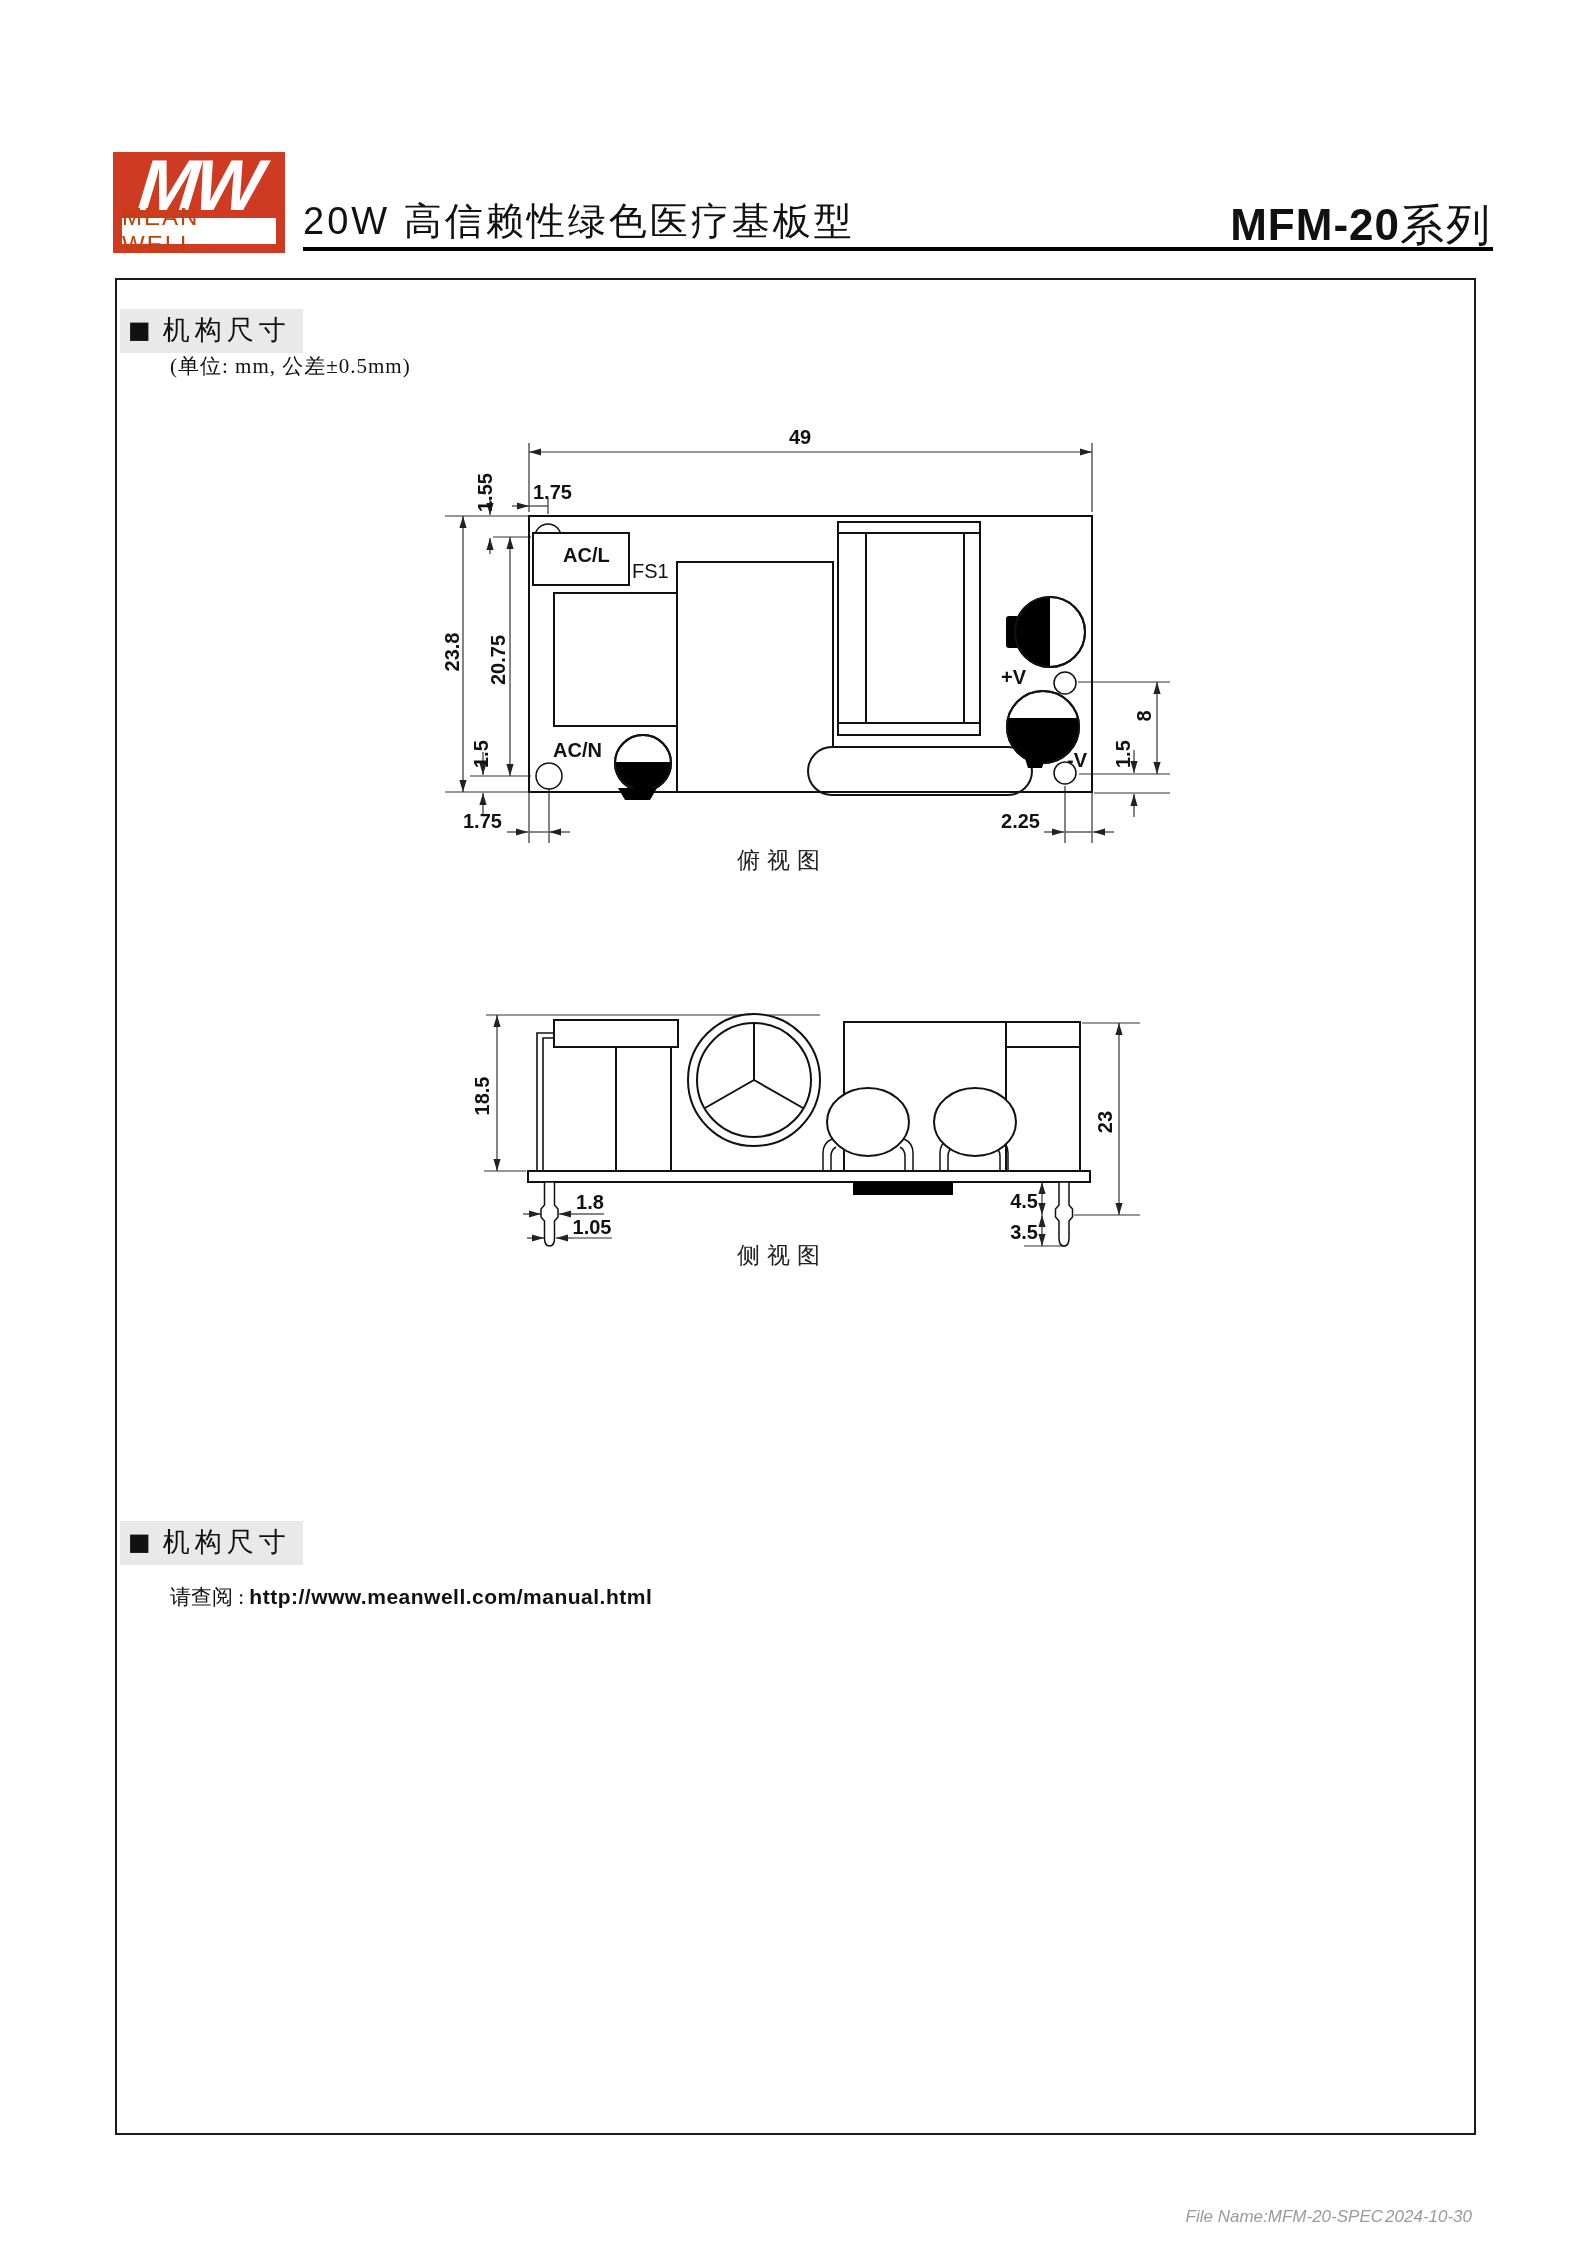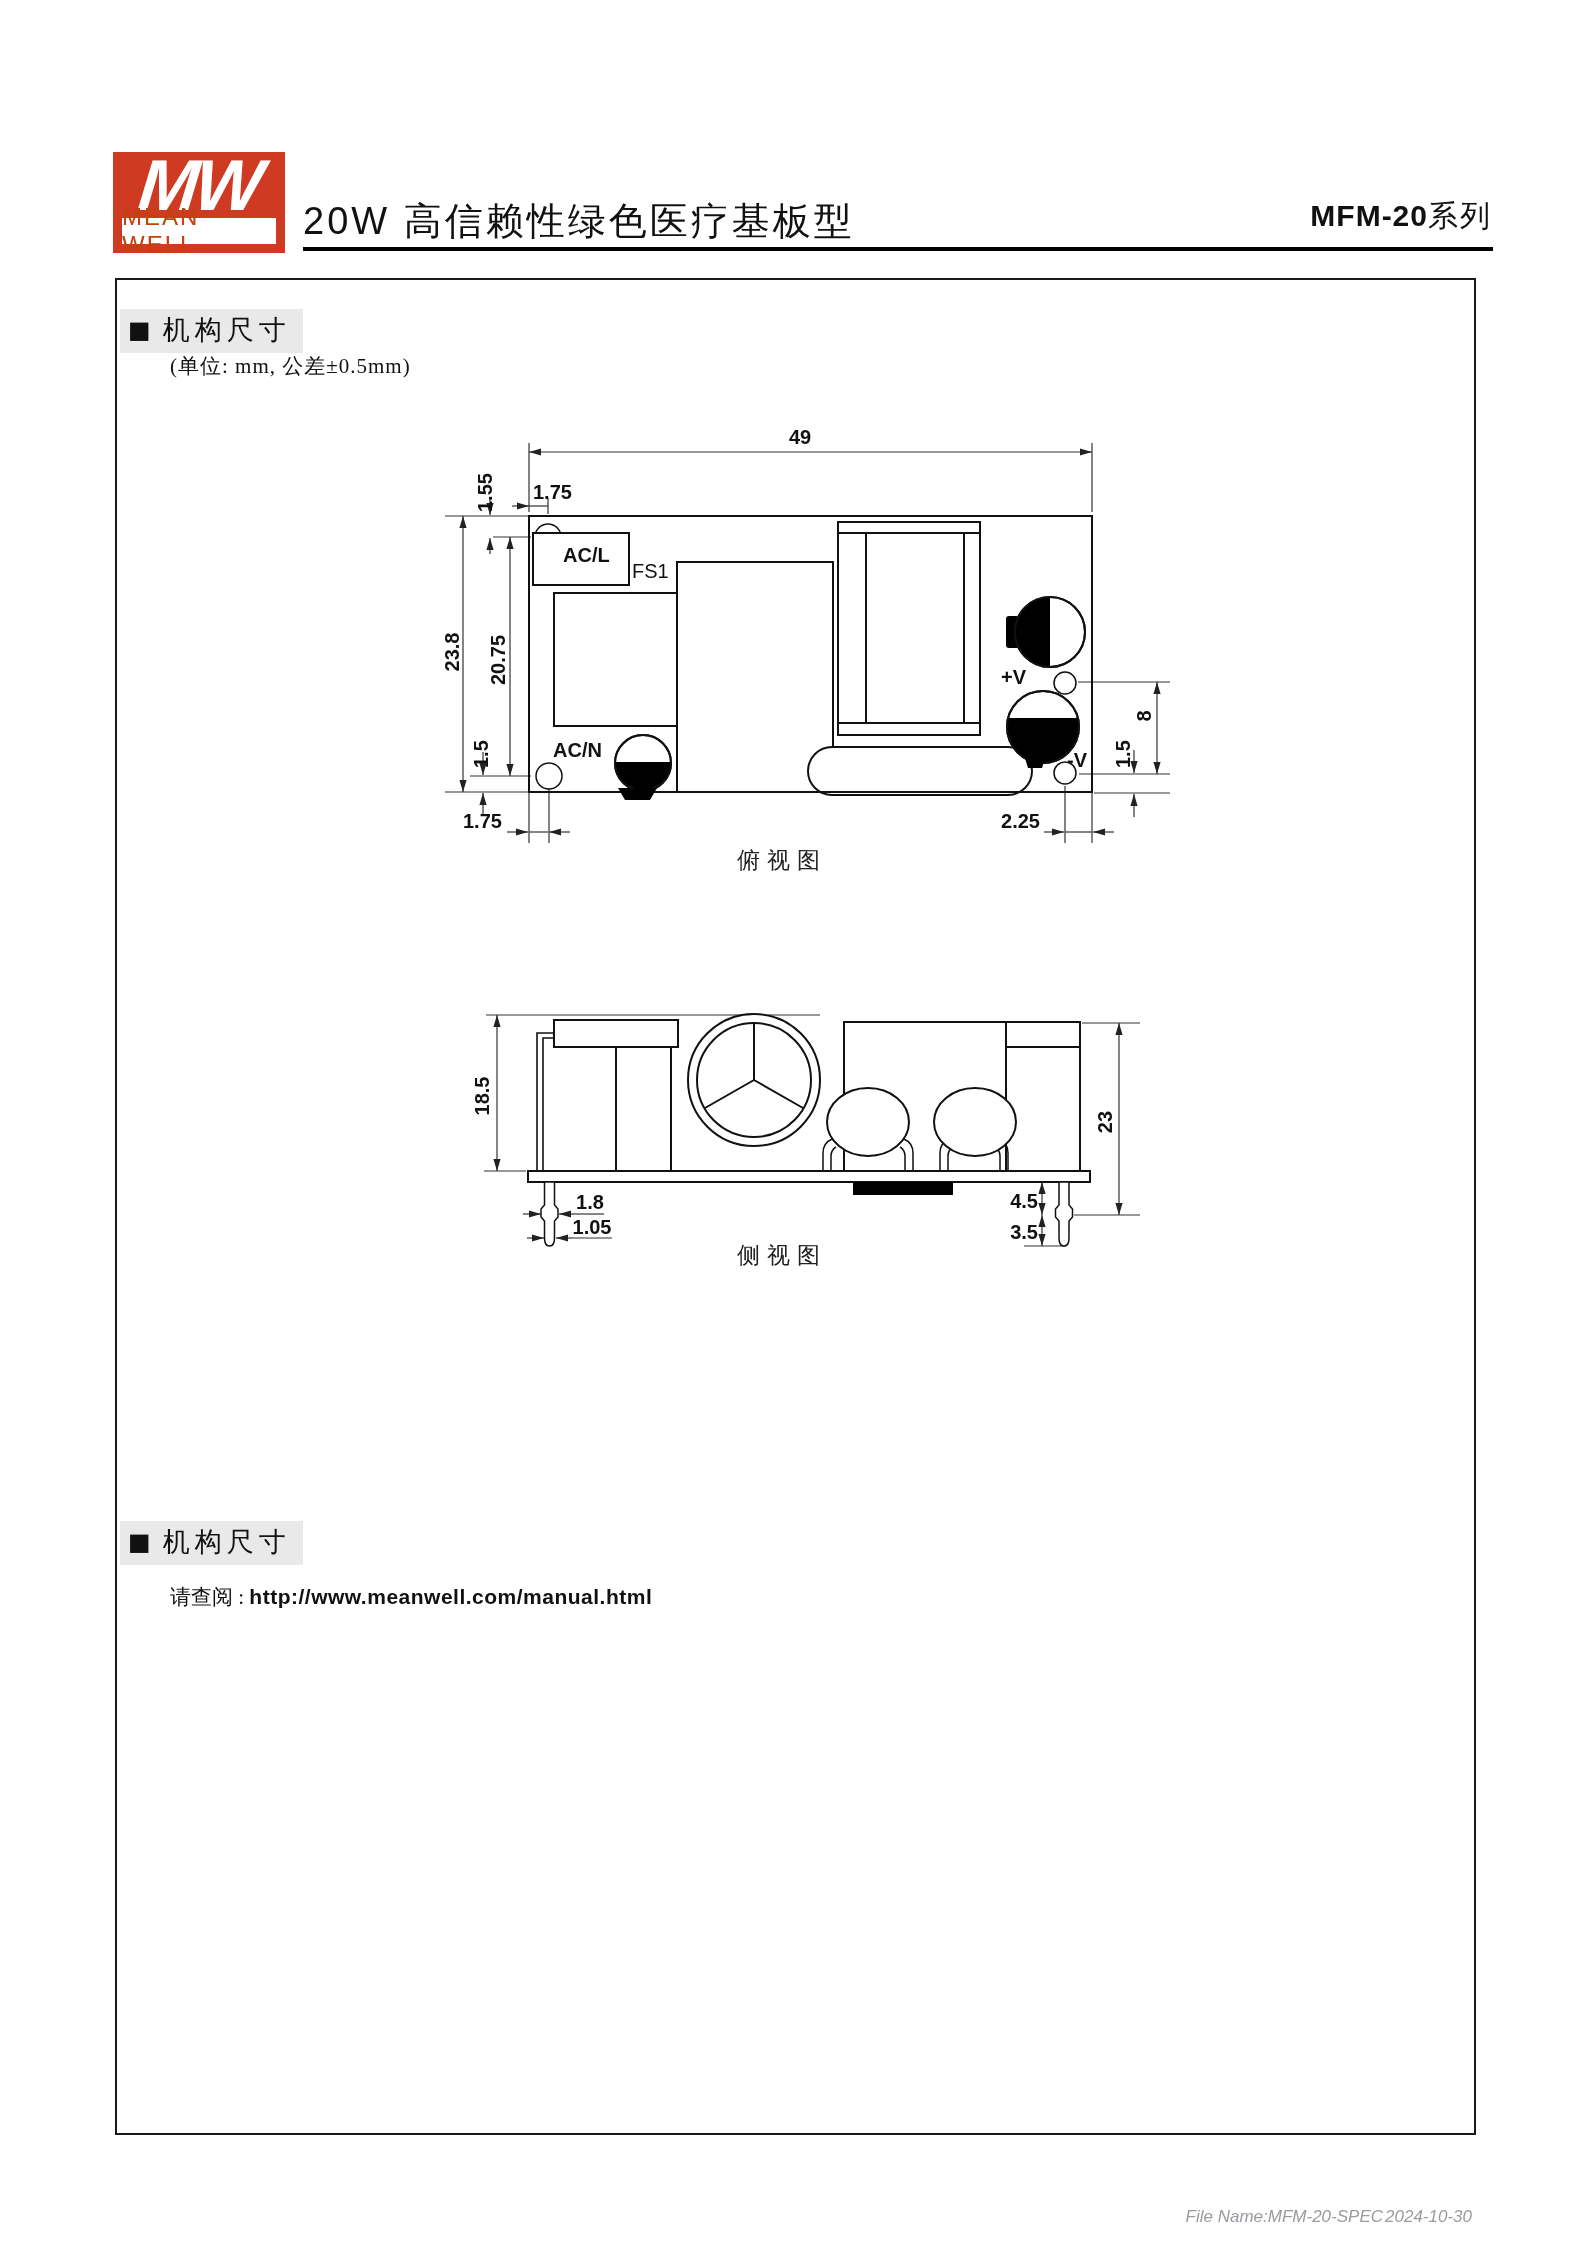--- a/index.html
+++ b/index.html
@@ -10,21 +10,21 @@
   
   #logo{left:113px;top:152px;width:172px;height:101px;background:#cf3a22;}
   #logo .mw{position:absolute;left:0;right:0;top:-8px;text-align:center;color:#fff;
             font-size:72px;font-weight:800;font-style:italic;letter-spacing:-4px;
             transform:skewX(-6deg);font-family:"Liberation Sans",sans-serif;}
   #logo .strip{position:absolute;left:9px;right:9px;bottom:9px;height:26px;background:#fff;
                display:flex;align-items:center;justify-content:center;}
   #logo .brand{color:#c2410c;font-weight:400;font-size:24px;letter-spacing:2px;}
   #title{left:303px;top:196px;font-size:38px;letter-spacing:3px;
          font-family:"Liberation Sans","Liberation Serif",serif;}
-  #series{right:95px;top:196px;font-size:30px;}
+  #series{right:95px;top:196px;font-size:44px;}
   #series .m{font-weight:700;letter-spacing:1px;}
   #series .s{letter-spacing:2px;font-family:"Liberation Serif",serif;}
   #rule{left:303px;top:247px;width:1190px;height:4px;background:#000;}
 
   
   #frame{left:115px;top:278px;width:1357px;height:1853px;border:2px solid #1a1a1a;}
 
   .sec-head{background:#e9e9e9;padding:3px 12px 5px 8px;font-size:27px;letter-spacing:5px;
             font-family:"Liberation Serif","DejaVu Serif",serif;display:flex;align-items:center;gap:12px;}
   .sec-head .sq{font-size:24px;letter-spacing:0;font-family:"DejaVu Sans",sans-serif;}

